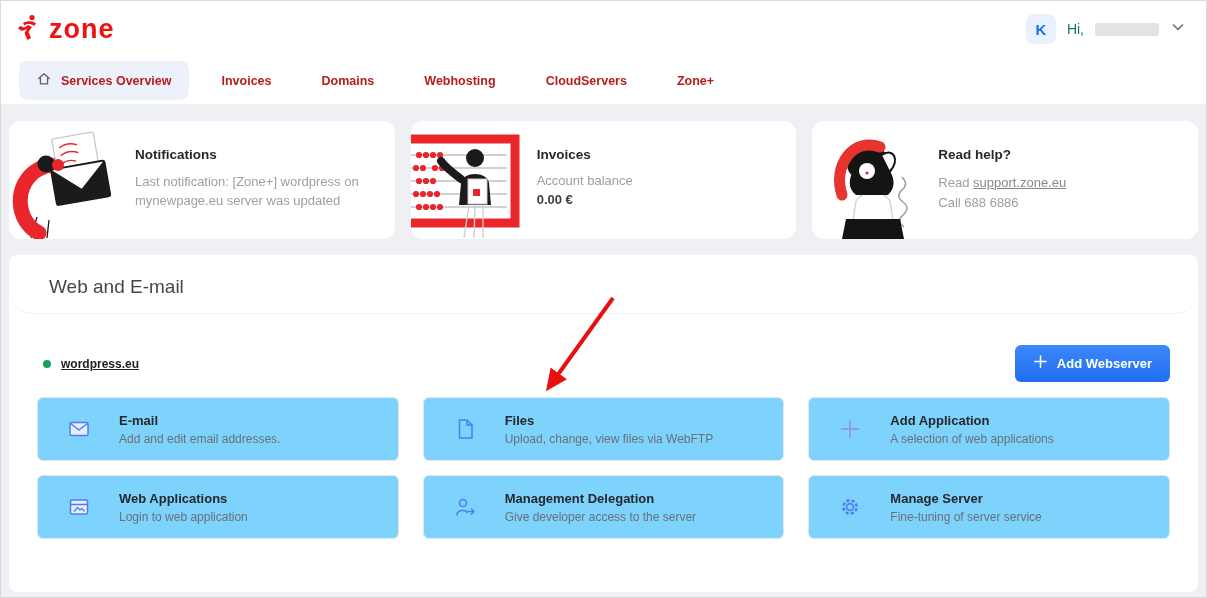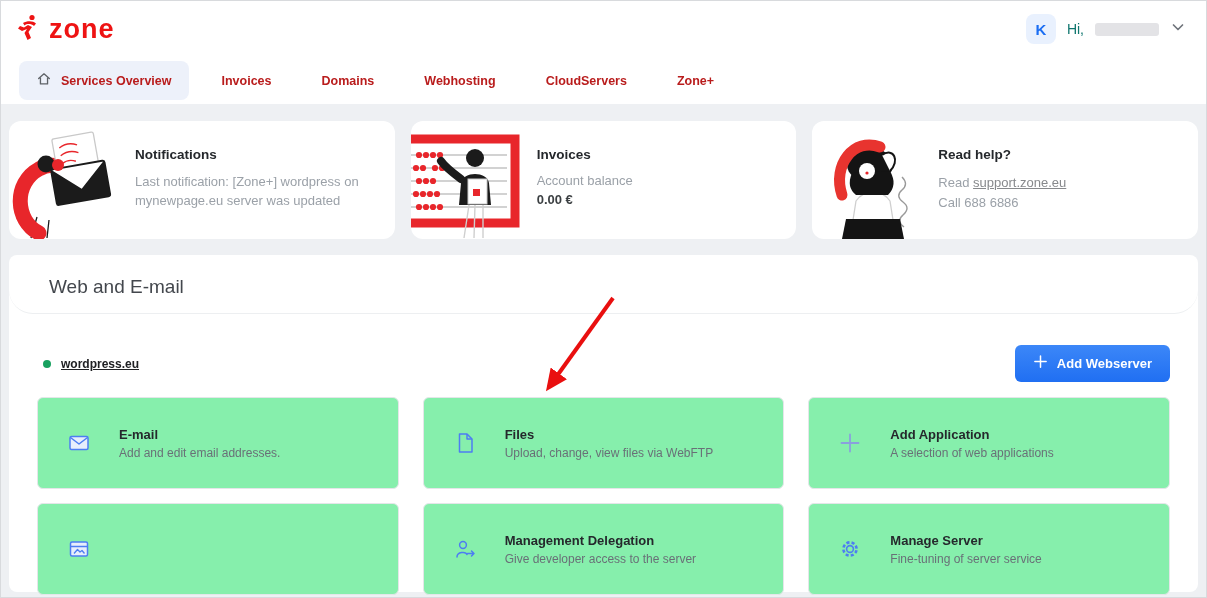--- a/index.html
+++ b/index.html
@@ -43,21 +43,21 @@
   .panel-header { padding:21px 40px 15px; font-size:19px; color:#43474d; border-bottom:1px solid #edeff1;border-radius:24px; }
   .server-row { display:flex; align-items:center; justify-content:space-between; margin:31px 28px 0 34px; }
   .server-left { display:flex; align-items:center; gap:10px; }
   .status-dot { width:8px; height:8px; border-radius:50%; background:#18a15f; }
   .server-link { font-size:12px; font-weight:700; color:#202124; text-decoration:underline; cursor:pointer; }
   .add-btn { display:flex; align-items:center; gap:9px; border:none; cursor:pointer;
              background:linear-gradient(180deg,#3c87f8,#206ff2); color:#fff; font-family:inherit;
              font-size:13px; font-weight:700; padding:9px 18px 10px; border-radius:6px; }
 
   .tool-grid { margin:15px 28px 0 28px; display:grid; grid-template-columns:repeat(3,1fr); gap:14px 24px; }
-  .tool-card { background:#86efac; border:1px solid #e4e6e9; border-radius:6px; height:92px;
+  .tool-card { background:#7dd3fc; border:1px solid #e4e6e9; border-radius:6px; height:64px;
                display:flex; align-items:center; padding-left:30px; gap:29px; cursor:pointer; }
   .tool-icon { width:22px; height:22px; flex-shrink:0; }
   .tool-title { font-size:13px; font-weight:700; color:#25282c; margin-bottom:4px; }
   .tool-desc { font-size:12px; color:#697077; }
 
   .arrow-overlay { position:absolute; left:520px; top:282px; pointer-events:none; z-index:5; }
 </style>
 </head>
 <body>
 
@@ -256,20 +256,24 @@
           <div class="tool-desc">A selection of web applications</div>
         </div>
       </div>
 
       <div class="tool-card">
         <svg class="tool-icon" viewBox="0 0 22 22">
           <rect x="2.5" y="4" width="17" height="14" rx="1.5" fill="#e7eefc" stroke="#4d7df2" stroke-width="1.5"></rect>
           <line x1="2.5" y1="8.5" x2="19.5" y2="8.5" stroke="#4d7df2" stroke-width="1.5"></line>
           <path d="M6,15.5 L9.5,11.5 L12,14 L14,12.5 L16.5,15.5" fill="none" stroke="#4d7df2" stroke-width="1.3" stroke-linejoin="round"></path>
         </svg>
+        <div>
+          <div class="tool-title">Web Applications</div>
+          <div class="tool-desc">Login to web application</div>
+        </div>
       </div>
 
       <div class="tool-card">
         <svg class="tool-icon" viewBox="0 0 22 22">
           <circle cx="9" cy="7" r="3.4" fill="none" stroke="#4d7df2" stroke-width="1.5"></circle>
           <path d="M3,19 C3,13.5 12,13.5 13,16.5" fill="none" stroke="#4d7df2" stroke-width="1.5" stroke-linecap="round"></path>
           <path d="M13.5,15.5 H20 M17.5,13 L20,15.5 L17.5,18" fill="none" stroke="#4d7df2" stroke-width="1.5" stroke-linecap="round" stroke-linejoin="round"></path>
         </svg>
         <div>
           <div class="tool-title">Management Delegation</div>

